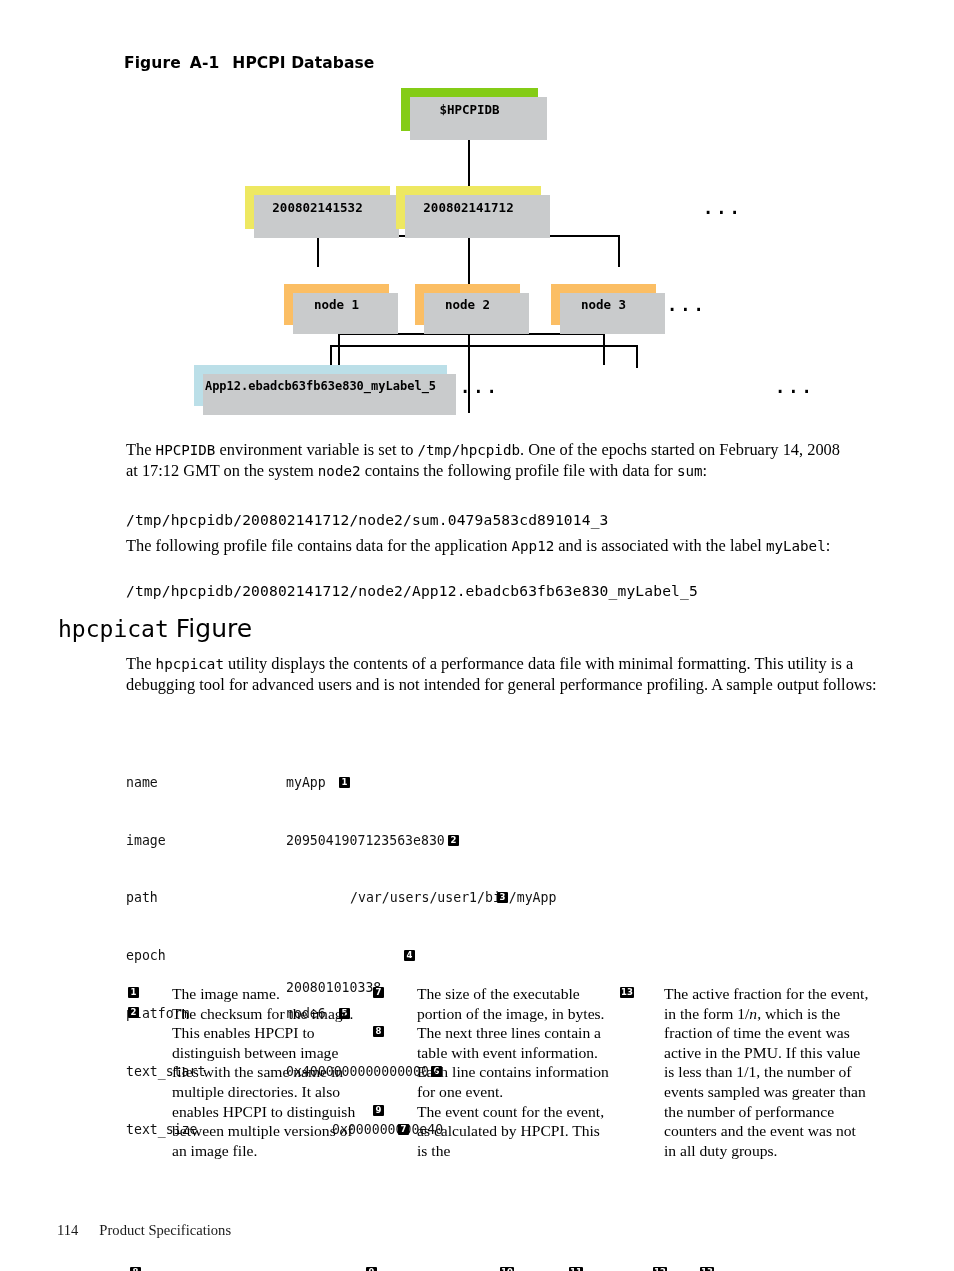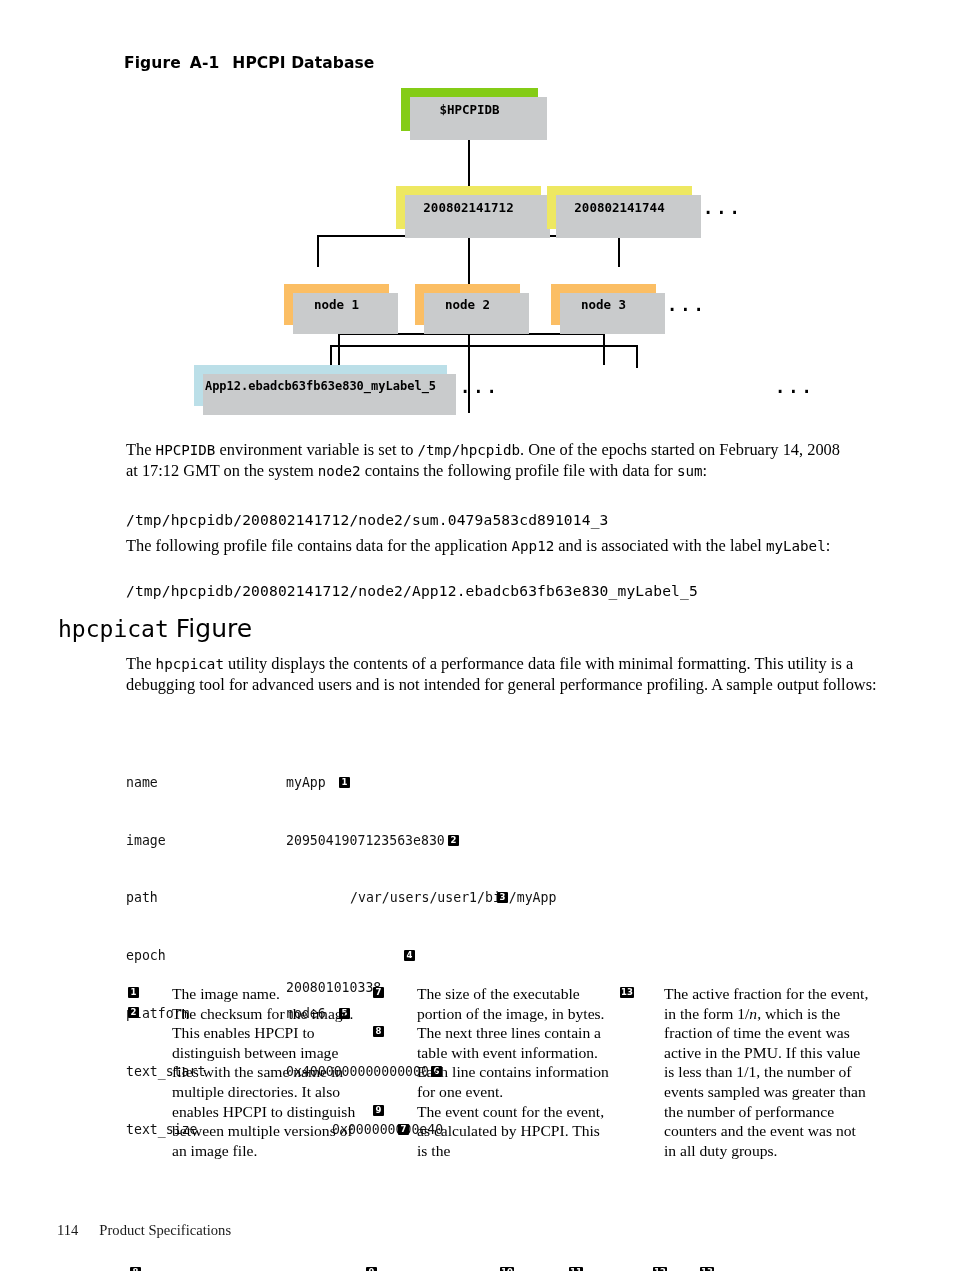--- a/index.html
+++ b/index.html
@@ -208,25 +208,25 @@
     <span>$HPCPIDB</span>
   </div>
 
   <div class="conn" style="left:468px; top:51px; width:2px; height:105px;"></div>
 
   <div class="conn" style="left:317px; top:155px; width:303px; height:2px;"></div>
   <div class="conn" style="left:317px; top:155px; width:2px; height:32px;"></div>
   <div class="conn" style="left:468px; top:155px; width:2px; height:32px;"></div>
   <div class="conn" style="left:618px; top:155px; width:2px; height:32px;"></div>
 
+  <div class="node-box c-yellow" style="left:245px; top:106px; width:145px; height:43px;">
+    <span>200802141532</span>
+  </div>
   <div class="node-box c-yellow" style="left:396px; top:106px; width:145px; height:43px;">
     <span>200802141712</span>
-  </div>
-  <div class="node-box c-yellow" style="left:547px; top:106px; width:145px; height:43px;">
-    <span>200802141744</span>
   </div>
   <div class="ellip" style="left:703px; top:118px;">...</div>
 
   <div class="conn" style="left:468px; top:149px; width:2px; height:105px;"></div>
   <div class="conn" style="left:338px; top:253px; width:267px; height:2px;"></div>
   <div class="conn" style="left:338px; top:253px; width:2px; height:32px;"></div>
   <div class="conn" style="left:468px; top:253px; width:2px; height:32px;"></div>
   <div class="conn" style="left:603px; top:253px; width:2px; height:32px;"></div>
 
   <div class="node-box c-orange" style="left:284px; top:204px; width:105px; height:41px;">

